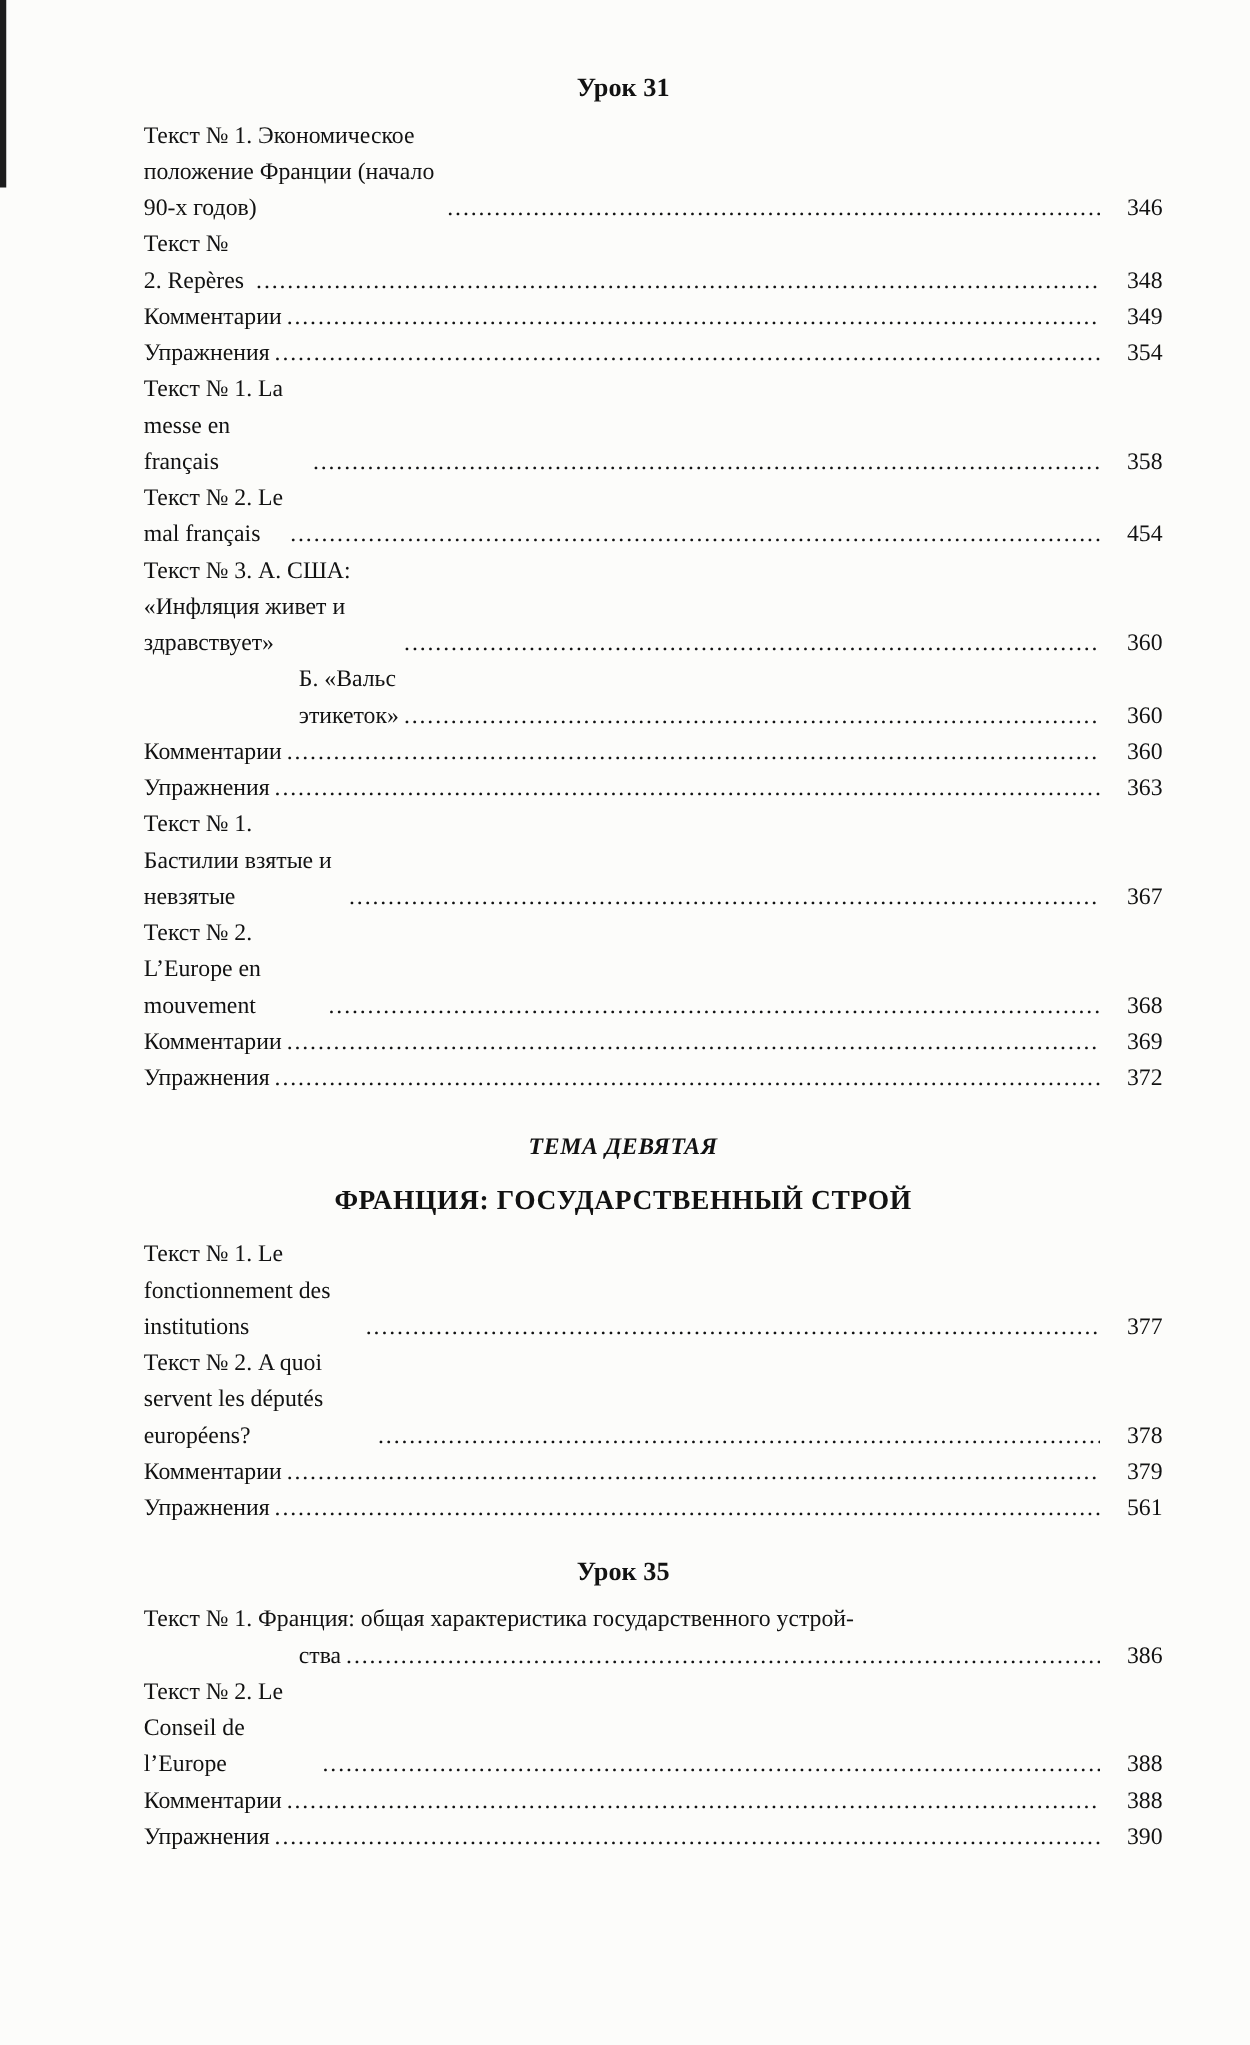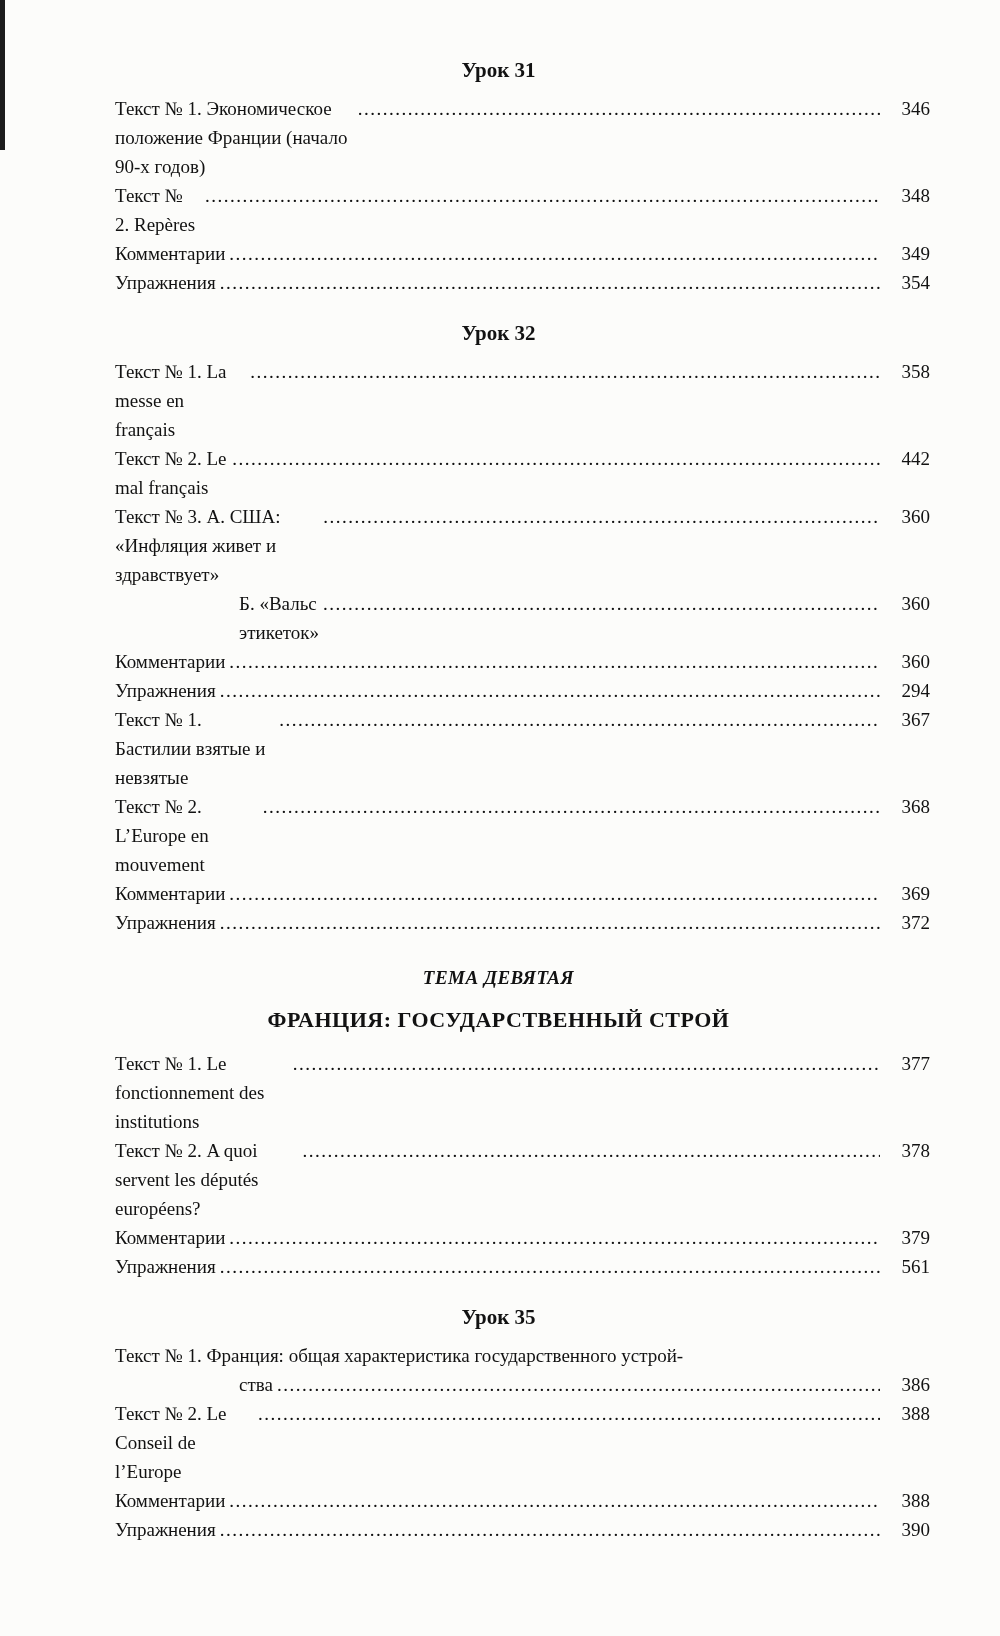--- a/index.html
+++ b/index.html
@@ -31,21 +31,21 @@
     font-size: 21px;
     line-height: 24px;
     margin: 24px 0 12px 0;
     text-align: center;
   }
   section.section:first-child .section-heading {
     margin-top: 2px;
   }
   .entry {
     display: flex;
-    align-items: flex-start;
+    align-items: flex-end;
     font-size: 19px;
     line-height: 29px;
     padding-left: 48px;
   }
   .entry.indent1 {
     padding-left: 172px;
   }
   .entry-text {
     white-space: pre-wrap;
   }
@@ -106,50 +106,49 @@
           <span class="leader"></span>
           <span class="page-num">349</span>
         </div>
         <div class="entry">
           <span class="entry-text">Упражнения</span>
           <span class="leader"></span>
           <span class="page-num">354</span>
         </div>
       </section>
       <section class="section">
-        <div class="section-heading">Урок 32</div>
         <div class="entry">
           <span class="entry-text">Текст № 1. La messe en français</span>
           <span class="leader"></span>
           <span class="page-num">358</span>
         </div>
         <div class="entry">
           <span class="entry-text">Текст № 2. Le mal français</span>
           <span class="leader"></span>
-          <span class="page-num">442</span>
+          <span class="page-num">454</span>
         </div>
         <div class="entry">
           <span class="entry-text">Текст № 3. А. США: «Инфляция живет и здравствует»</span>
           <span class="leader"></span>
           <span class="page-num">360</span>
         </div>
         <div class="entry indent1">
           <span class="entry-text">Б. «Вальс этикеток»</span>
           <span class="leader"></span>
           <span class="page-num">360</span>
         </div>
         <div class="entry">
           <span class="entry-text">Комментарии</span>
           <span class="leader"></span>
           <span class="page-num">360</span>
         </div>
         <div class="entry">
           <span class="entry-text">Упражнения</span>
           <span class="leader"></span>
-          <span class="page-num">294</span>
+          <span class="page-num">363</span>
         </div>
       </section>
       <section class="section">
         <div class="entry">
           <span class="entry-text">Текст № 1. Бастилии взятые и невзятые</span>
           <span class="leader"></span>
           <span class="page-num">367</span>
         </div>
         <div class="entry">
           <span class="entry-text">Текст № 2. L’Europe en mouvement</span>

